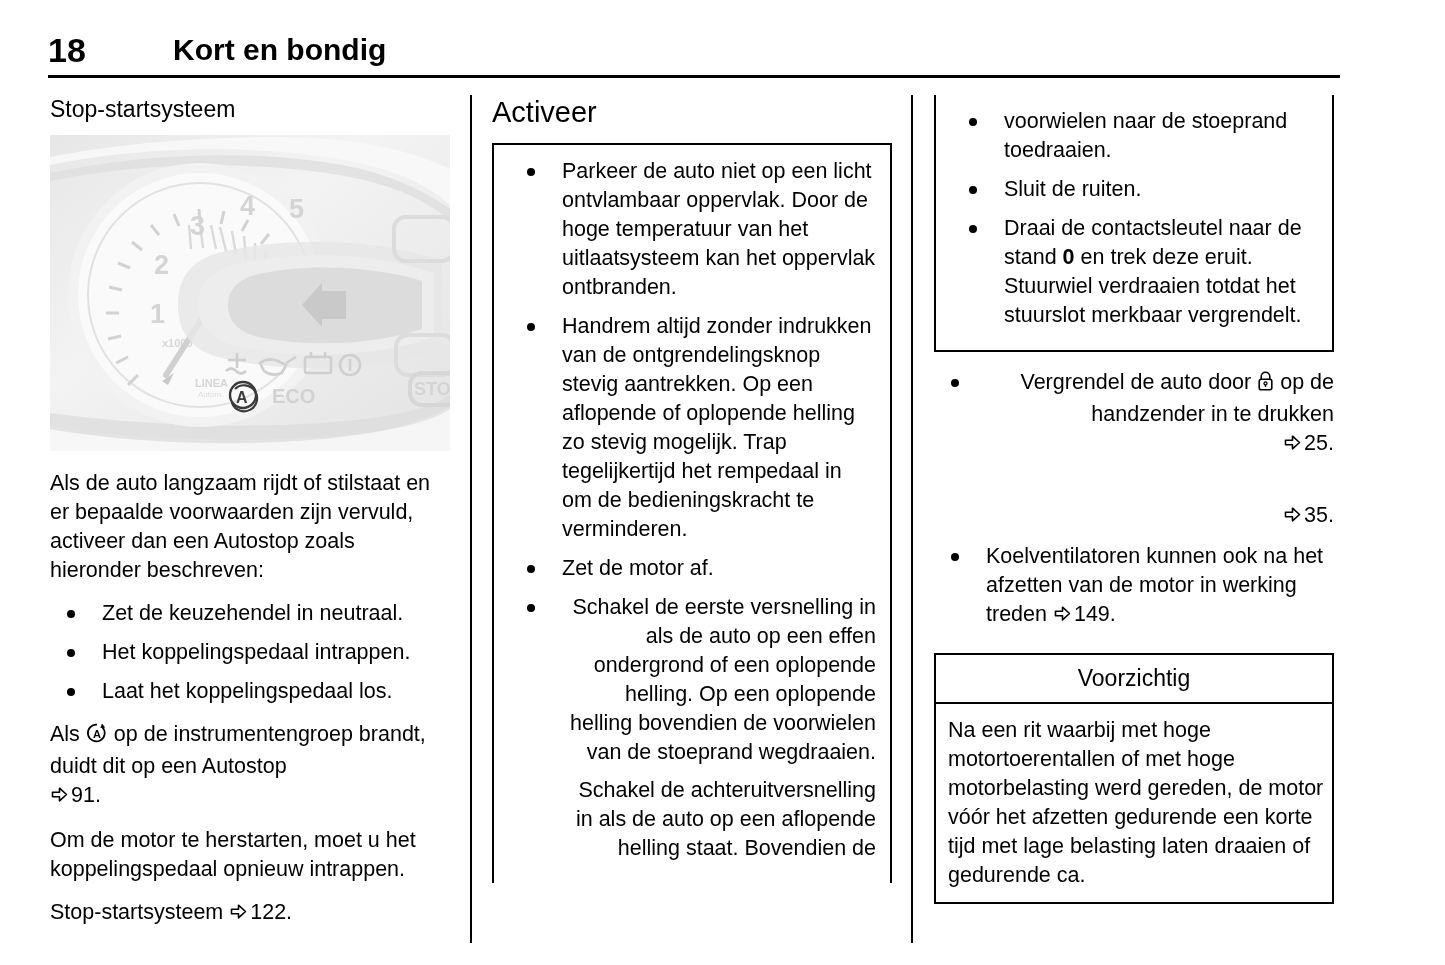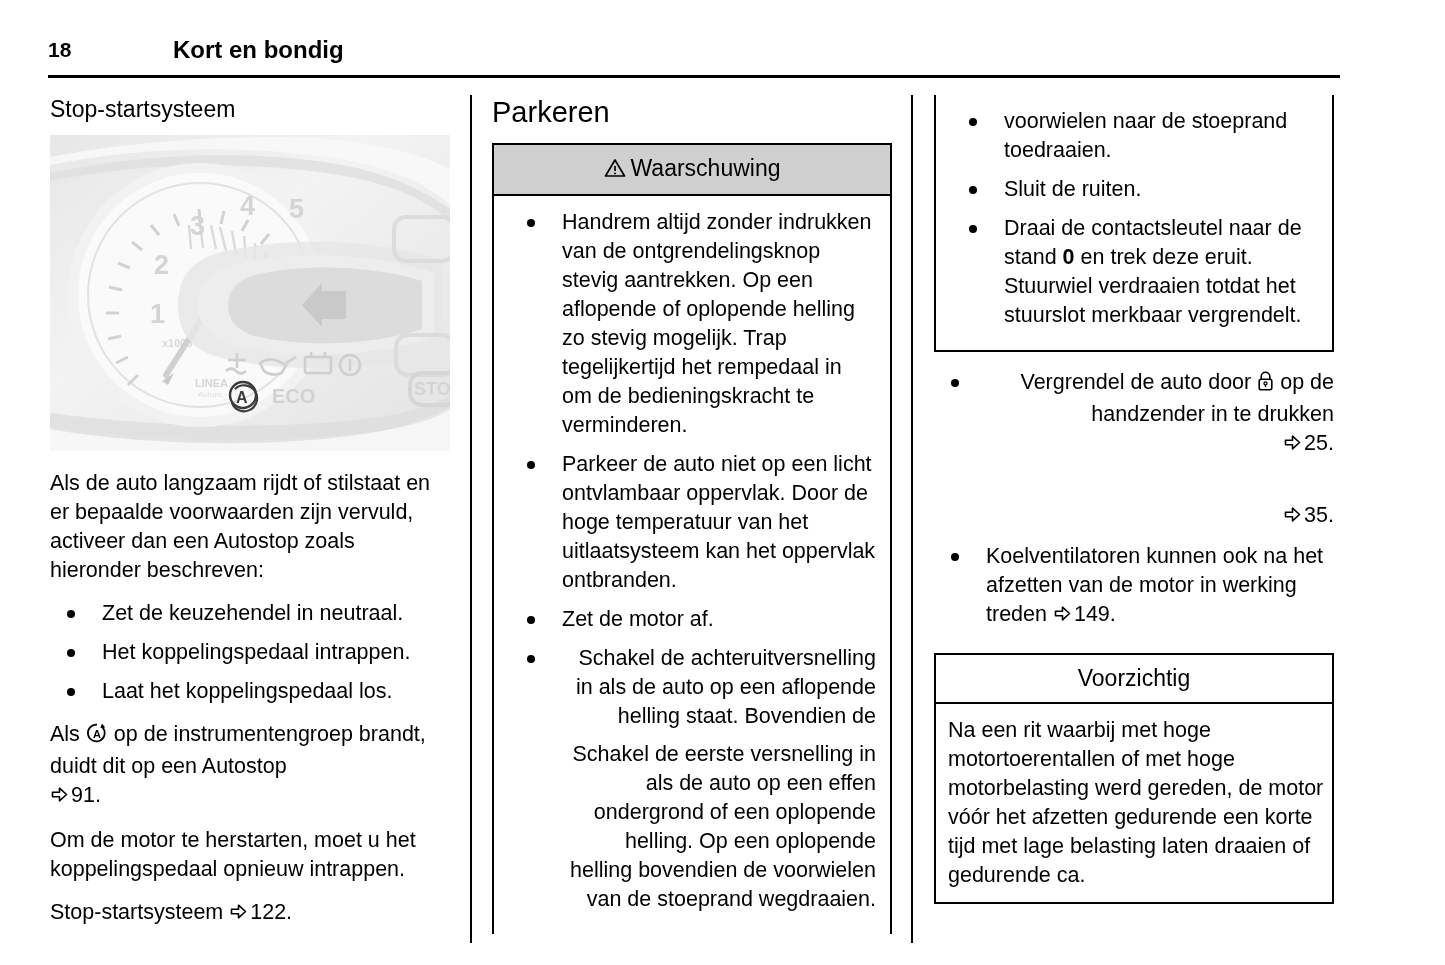--- a/index.html
+++ b/index.html
@@ -21,30 +21,30 @@
     position: absolute;
     left: 48px;
     top: 32px;
     width: 1292px;
     height: 46px;
   }
   .page-number {
     position: absolute;
     left: 0;
     top: 0;
-    font-size: 21px;
+    font-size: 34px;
     font-weight: bold;
     letter-spacing: 0px;
     line-height: 36px;
   }
   .page-chapter {
     position: absolute;
     left: 125px;
     top: 0;
-    font-size: 24px;
+    font-size: 30px;
     font-weight: bold;
     line-height: 36px;
   }
   .header-rule {
     position: absolute;
     left: 48px;
     top: 75px;
     width: 1292px;
     height: 3px;
     background: #000000;
@@ -319,40 +319,31 @@
     <span class="ico ico-arrow">
       <svg width="19" height="19" viewBox="0 0 19 19" aria-hidden="true">
         <path d="M2.5,7.2 L9.5,7.2 L9.5,3.2 L16.5,9.5 L9.5,15.8 L9.5,11.8 L2.5,11.8 Z" fill="none" stroke="#000" stroke-width="1.6" stroke-linejoin="round"></path>
       </svg>
     </span><span>122.</span>
   </p>
 </div>
 
 <div class="column col-middle">
 
-  <div class="sec-heading big">Parkeren</div>
+  <div class="sec-heading big">Activeer</div>
 
   <div class="notice open-bottom">
-    <div class="notice-head warn">
-      <span class="ico ico-warn">
-        <svg width="22" height="20" viewBox="0 0 22 20" aria-hidden="true">
-          <path d="M11,2 L20.5,18 L1.5,18 Z" fill="none" stroke="#000" stroke-width="1.7" stroke-linejoin="round"></path>
-          <line x1="11" y1="8" x2="11" y2="13" stroke="#000" stroke-width="1.7"></line>
-          <circle cx="11" cy="15.4" r="0.95" fill="#000"></circle>
-        </svg>
-      </span><span>Waarschuwing</span>
-    </div>
     <div class="notice-body">
       <ul class="bullets">
+        <li>Parkeer de auto niet op een licht ontvlambaar oppervlak. Door de hoge temperatuur van het uitlaatsysteem kan het oppervlak ontbranden.</li>
         <li>Handrem altijd zonder indrukken van de ontgrendelingsknop stevig aantrekken. Op een aflopende of oplopende helling zo stevig mogelijk. Trap tegelijkertijd het rempedaal in om de bedieningskracht te verminderen.</li>
-        <li>Parkeer de auto niet op een licht ontvlambaar oppervlak. Door de hoge temperatuur van het uitlaatsysteem kan het oppervlak ontbranden.</li>
         <li>Zet de motor af.</li>
         <li>
+          <p>Schakel de eerste versnelling in als de auto op een effen ondergrond of een oplopende helling. Op een oplopende helling bovendien de voorwielen van de stoeprand wegdraaien.</p>
           <p>Schakel de achteruitversnelling in als de auto op een aflopende helling staat. Bovendien de</p>
-          <p>Schakel de eerste versnelling in als de auto op een effen ondergrond of een oplopende helling. Op een oplopende helling bovendien de voorwielen van de stoeprand wegdraaien.</p>
         </li>
       </ul>
     </div>
   </div>
 </div>
 
 <div class="column col-right">
 
   <div class="notice open-top">
     <div class="notice-body">

